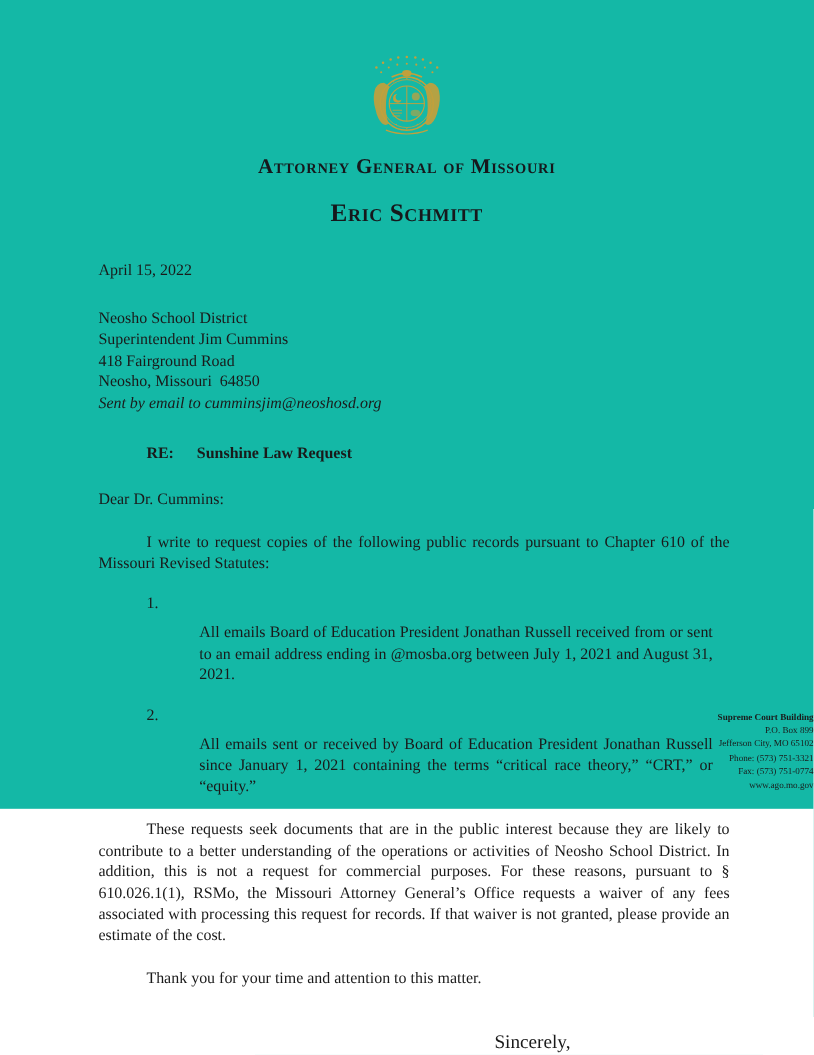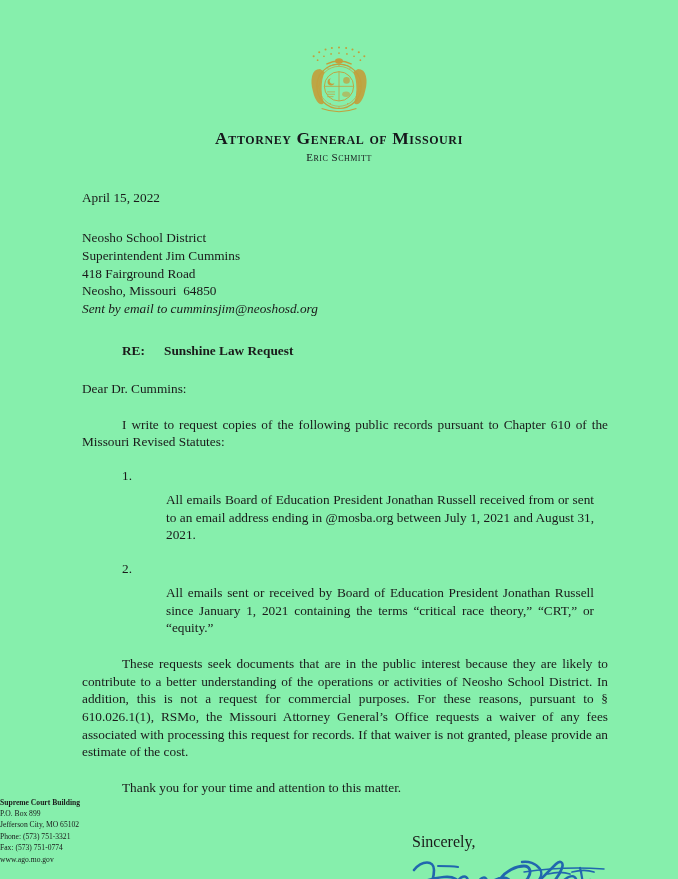--- a/index.html
+++ b/index.html
@@ -10,22 +10,22 @@
   body {
     width: 678px;
     height: 879px;
     overflow: hidden;
     font-family: "Liberation Serif", "DejaVu Serif", serif;
   }
 
   .page {
     position: relative;
     width: 678px;
-    height: 879px;
-    background: #86efac;
+    height: 674px;
+    background: #14b8a6;
     color: #1a1a1a;
     box-sizing: border-box;
   }
 
   
   .letterhead {
     text-align: center;
     padding-top: 42px;
   }
   .seal {
@@ -36,26 +36,26 @@
   }
   .org-name {
     margin-top: 10px;
     font-size: 17.5px;
     letter-spacing: 0.6px;
     color: #16181c;
     font-variant: small-caps;
     font-weight: 600;
   }
   .org-person {
-    margin-top: 2px;
-    font-size: 11px;
+    margin-top: 16px;
+    font-size: 21px;
     letter-spacing: 0.5px;
     color: #16181c;
     font-variant: small-caps;
-    font-weight: 400;
+    font-weight: 700;
   }
 
   
   .body-wrap {
     padding: 0 70px 0 82px;
     font-size: 13.3px;
     line-height: 1.33;
   }
   .date-line {
     margin-top: 26px;
@@ -121,21 +121,21 @@
     font-size: 13.3px;
     margin-top: -6px;
   }
 
   
   .footer {
     position: absolute;
     left: 0;
     right: 0;
     bottom: 14px;
-    text-align: left;
+    text-align: right;
     font-size: 7.6px;
     line-height: 1.5;
     color: #1a1a1a;
   }
   .footer .bold { font-weight: bold; }
 </style>
 </head>
 <body>
 
 <div class="page">

